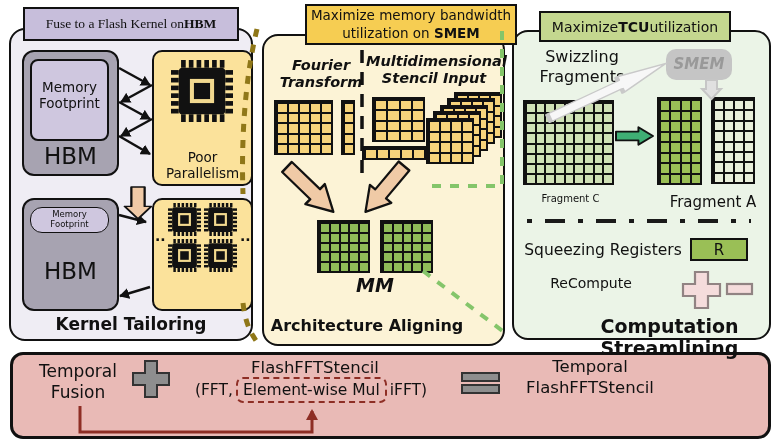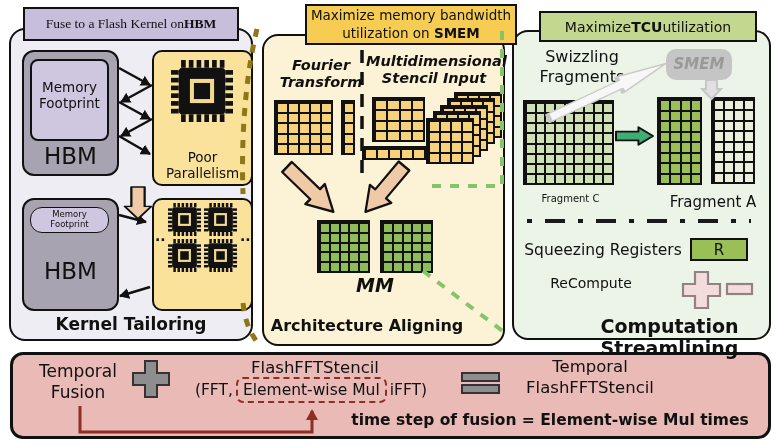--- a/index.html
+++ b/index.html
@@ -30,21 +30,21 @@
   <div class="panel" style="left:10px;top:352px;width:761px;height:87px;border-width:3px;border-radius:13px;background:var(--bottom-bg);"></div>
 
   <div class="hdr" style="left:23px;top:7px;width:216px;height:34px;background:var(--header-left-bg);font-size:13.5px;font-family:Liberation Serif, serif;">
     <span>Fuse to a Flash Kernel on </span>
       <span class="b">HBM</span>
   </div>
   <div class="hdr" style="left:277px;top:4px;width:212px;height:41px;background:var(--header-mid-bg);font-size:13.5px;flex-direction:column;line-height:1.3;margin-left:28px;">
     <span>Maximize memory bandwidth</span>
     <span><span>utilization on </span><span class="b">SMEM</span></span>
   </div>
-  <div class="hdr" style="left:539px;top:11px;width:218px;height:31px;background:var(--header-right-bg);font-size:14px;">
+  <div class="hdr" style="left:539px;top:11px;width:192px;height:31px;background:var(--header-right-bg);font-size:14px;">
     <span>Maximize </span>
       <span class="b">TCU</span>
       <span> utilization</span>
   </div>
 
   <div class="abs" style="left:22px;top:50px;width:97px;height:126px;background:var(--hbm-bg);border:2px solid #111;border-radius:12px;box-sizing:border-box;"></div>
   <div class="abs ctr pre" style="left:30px;top:59px;width:79px;height:82px;background:var(--footprint-bg);border:2px solid #111;border-radius:8px;box-sizing:border-box;font-size:13.5px;line-height:1.2;padding-top:18px;">Memory
 Footprint</div>
   <div class="abs ctr" style="left:22px;top:143px;width:97px;font-size:23px;">HBM</div>
 
@@ -119,21 +119,20 @@
   <div class="abs ctr pre" style="left:24px;top:361px;width:108px;font-size:17px;line-height:1.25;">Temporal
 Fusion</div>
   <div class="abs ctr" style="left:205px;top:358px;width:220px;font-size:16.5px;">FlashFFTStencil</div>
   <div class="abs" style="left:175px;top:376px;width:272px;height:28px;display:flex;align-items:center;justify-content:center;gap:3px;font-size:15.5px;white-space:nowrap;">
     <span>(FFT,</span>
     <span class="dashedbox">Element-wise Mul</span>
     <span>iFFT)</span>
   </div>
   <div class="abs ctr pre" style="left:505px;top:357px;width:170px;font-size:16.5px;line-height:1.25;">Temporal
 FlashFFTStencil</div>
-  <div class="abs ctr b" style="left:330px;top:411px;width:440px;font-size:15.5px;white-space:nowrap;">time step of fusion = Element-wise Mul times</div>
 
   <svg class="overlay" width="780" height="446" viewBox="0 0 780 446">
     <defs>
       <marker id="ab" markerUnits="userSpaceOnUse" markerWidth="11" markerHeight="11" refX="9" refY="5.5" orient="auto">
           <path d="M0,0L10,5.5L0,11z" fill="#111"></path>
         </marker>
       <marker id="ar" markerUnits="userSpaceOnUse" markerWidth="12" markerHeight="12" refX="9" refY="6" orient="auto">
           <path d="M0,0L11,6L0,12z" style="fill:var(--red)"></path>
         </marker>
       <g id="fatArrow">

